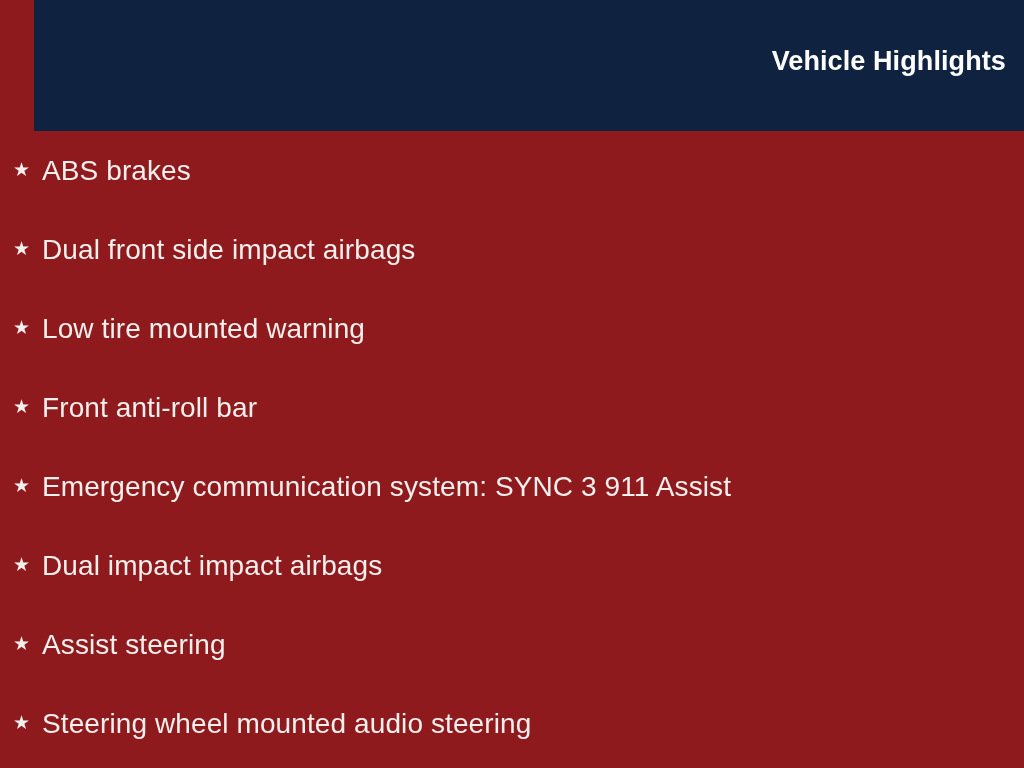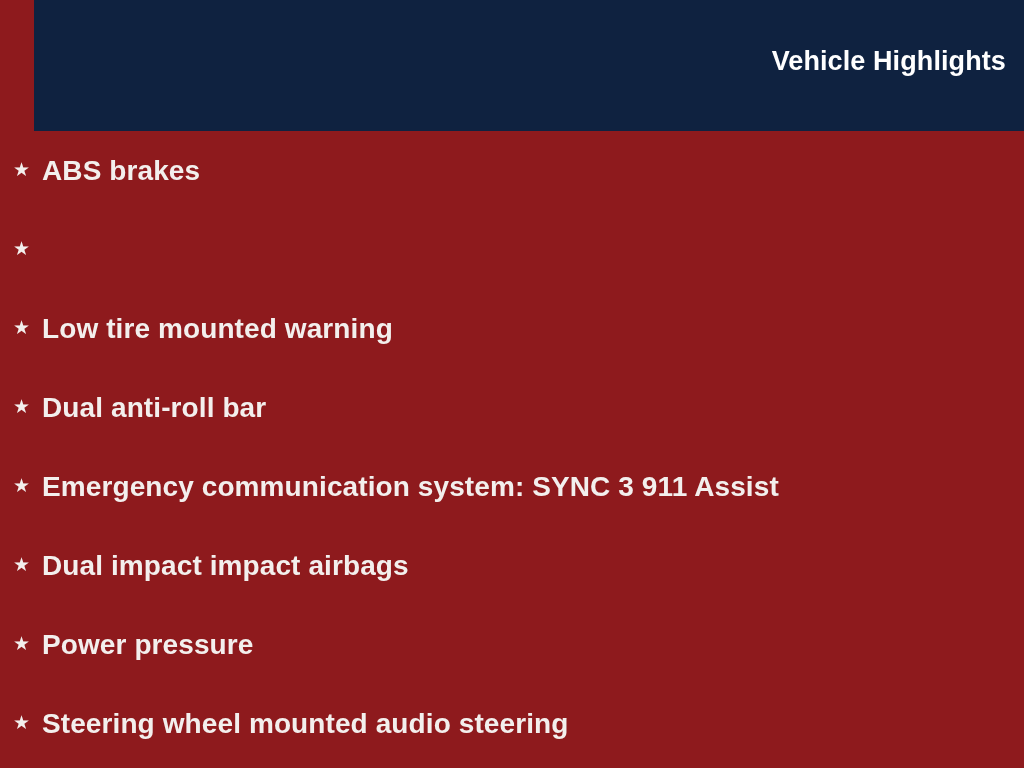--- a/index.html
+++ b/index.html
@@ -79,21 +79,21 @@
     font-size: 19px;
     line-height: 1;
     color: #f3efed;
     text-align: left;
     transform: translateY(-1px);
   }
   .highlight-text {
     flex: 1 1 auto;
     font-family: "Liberation Sans", sans-serif;
     font-size: 28px;
-    font-weight: bold;
+    font-weight: normal;
     color: #f3efed;
     letter-spacing: 0.1px;
     line-height: 1.2;
     white-space: nowrap;
   }
 </style>
 </head>
 <body>
 
 <div class="slide">
@@ -105,45 +105,46 @@
   <div class="highlights-body">
     <ul class="highlights-list">
 
       <li class="highlight-item">
         <span class="bullet-star">★</span>
         <span class="highlight-text">ABS brakes</span>
       </li>
 
       <li class="highlight-item">
         <span class="bullet-star">★</span>
+        <span class="highlight-text">Dual front side impact airbags</span>
       </li>
 
       <li class="highlight-item">
         <span class="bullet-star">★</span>
         <span class="highlight-text">Low tire mounted warning</span>
       </li>
 
       <li class="highlight-item">
         <span class="bullet-star">★</span>
-        <span class="highlight-text">Dual anti-roll bar</span>
+        <span class="highlight-text">Front anti-roll bar</span>
       </li>
 
       <li class="highlight-item">
         <span class="bullet-star">★</span>
         <span class="highlight-text">Emergency communication system: SYNC 3 911 Assist</span>
       </li>
 
       <li class="highlight-item">
         <span class="bullet-star">★</span>
         <span class="highlight-text">Dual impact impact airbags</span>
       </li>
 
       <li class="highlight-item">
         <span class="bullet-star">★</span>
-        <span class="highlight-text">Power pressure</span>
+        <span class="highlight-text">Assist steering</span>
       </li>
 
       <li class="highlight-item">
         <span class="bullet-star">★</span>
         <span class="highlight-text">Steering wheel mounted audio steering</span>
       </li>
 
     </ul>
   </div>
 

